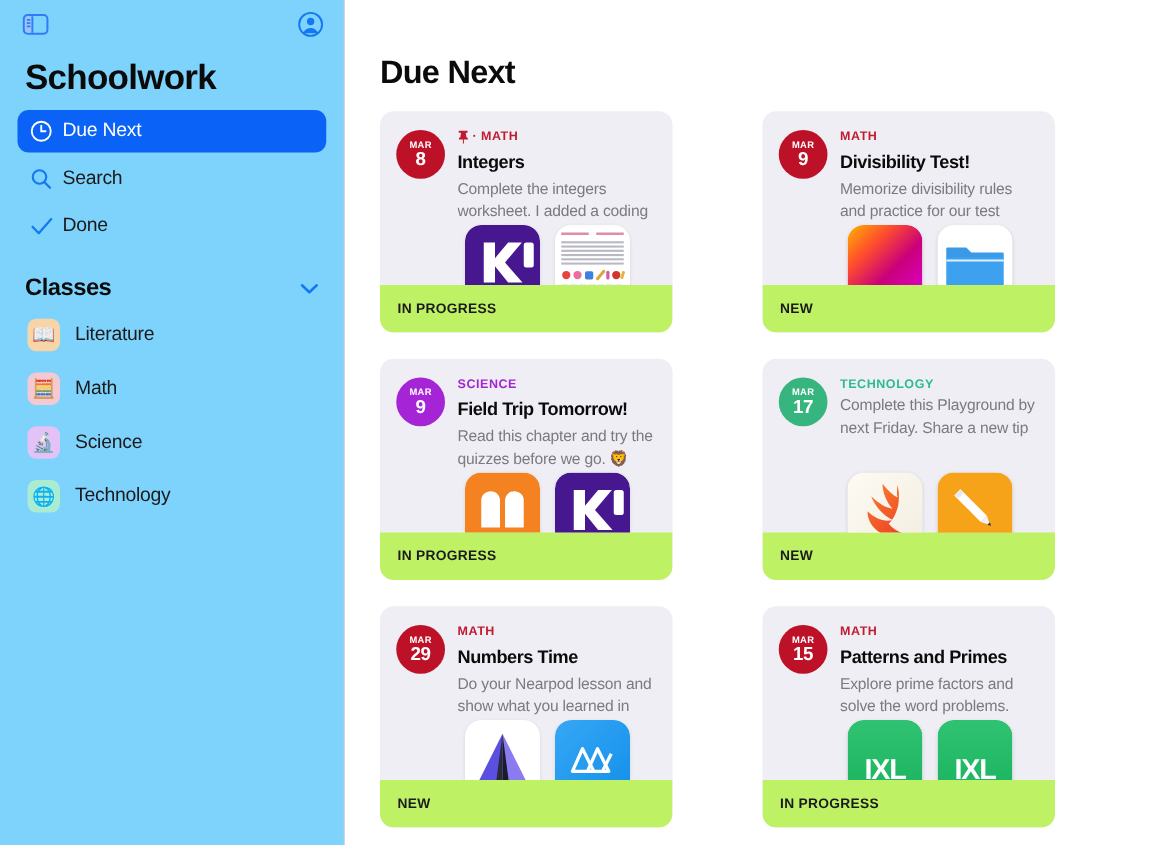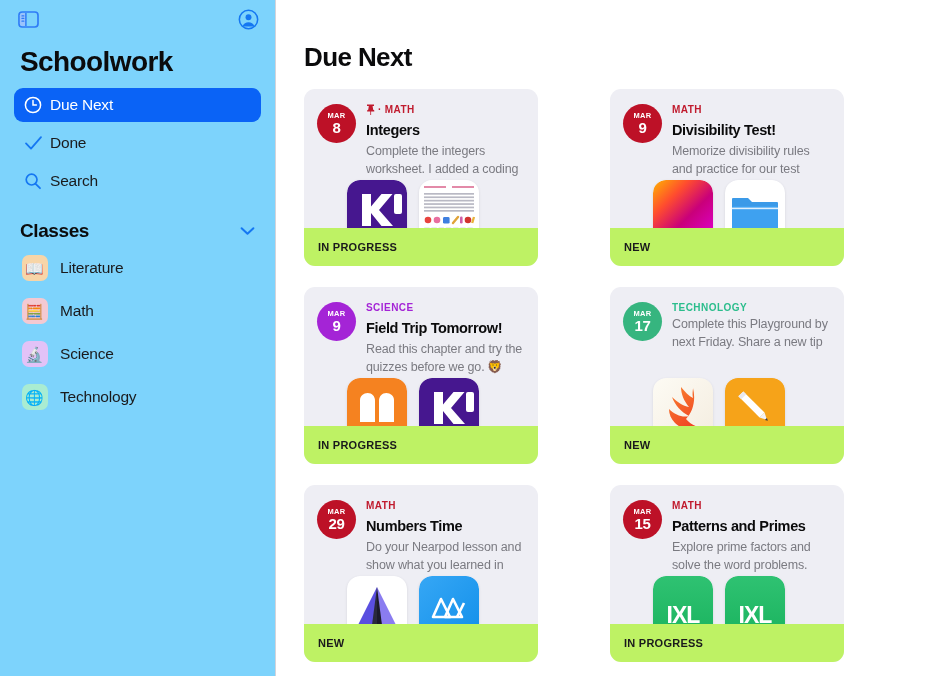--- a/index.html
+++ b/index.html
@@ -123,21 +123,21 @@
     font-size: 14.5px; font-weight: bold; color: #0b0b0c;
     letter-spacing: -0.35px; line-height: 1.35; margin-top: 5px;
     white-space: nowrap; overflow: hidden;
   }
   .card-desc {
     font-size: 12.5px; color: #7a7a81; line-height: 1.45;
     letter-spacing: -0.15px; margin-top: 1px;
     max-height: 37px; overflow: hidden;
   }
   .thumbs {
-    position: absolute; left: 43px; bottom: -12px;
+    position: absolute; left: 68px; bottom: -12px;
     display: flex; gap: 12px;
   }
   .thumb {
     width: 60px; height: 60px; border-radius: 13px;
     overflow: hidden; position: relative;
     box-shadow: 0 1px 3px rgba(0,0,0,0.10);
   }
   .card-footer {
     height: 38px; background: #bef264;
     display: flex; align-items: center; padding-left: 14px;
@@ -182,34 +182,34 @@
         <span class="ni-icon">
           <svg width="18" height="18" viewBox="0 0 18 18">
             <circle cx="9" cy="9" r="7.6" fill="none" stroke="#ffffff" stroke-width="1.5"></circle>
             <path d="M9 4.6V9h3.4" fill="none" stroke="#ffffff" stroke-width="1.5" stroke-linecap="round"></path>
           </svg>
         </span>
         <span class="ni-label">Due Next</span>
       </div>
       <div class="nav-item">
         <span class="ni-icon">
-          <svg width="19" height="18" viewBox="0 0 19 18">
-            <path d="M2 9.4L7 14.6L17 3.2" fill="none" stroke="#1577f2" stroke-width="1.8" stroke-linecap="round" stroke-linejoin="round"></path>
-          </svg>
-        </span>
-        <span class="ni-label">Done</span>
-      </div>
-      <div class="nav-item">
-        <span class="ni-icon">
           <svg width="18" height="18" viewBox="0 0 18 18">
             <circle cx="7.6" cy="7.6" r="5.4" fill="none" stroke="#1577f2" stroke-width="1.7"></circle>
             <line x1="11.6" y1="11.8" x2="16" y2="16.2" stroke="#1577f2" stroke-width="1.8" stroke-linecap="round"></line>
           </svg>
         </span>
         <span class="ni-label">Search</span>
+      </div>
+      <div class="nav-item">
+        <span class="ni-icon">
+          <svg width="19" height="18" viewBox="0 0 19 18">
+            <path d="M2 9.4L7 14.6L17 3.2" fill="none" stroke="#1577f2" stroke-width="1.8" stroke-linecap="round" stroke-linejoin="round"></path>
+          </svg>
+        </span>
+        <span class="ni-label">Done</span>
       </div>
     </nav>
 
     <div class="section-head">
       <span class="section-title">Classes</span>
       <span class="chev">
         <svg width="15" height="10" viewBox="0 0 15 10">
           <path d="M1.6 2.2L7.5 7.8L13.4 2.2" fill="none" stroke="#1577f2" stroke-width="2" stroke-linecap="round" stroke-linejoin="round"></path>
         </svg>
       </span>

